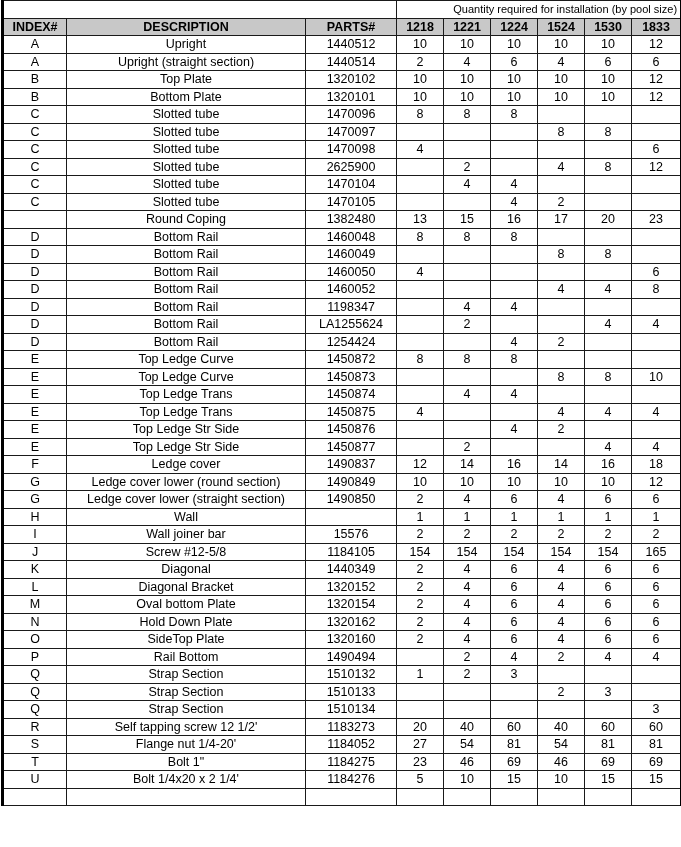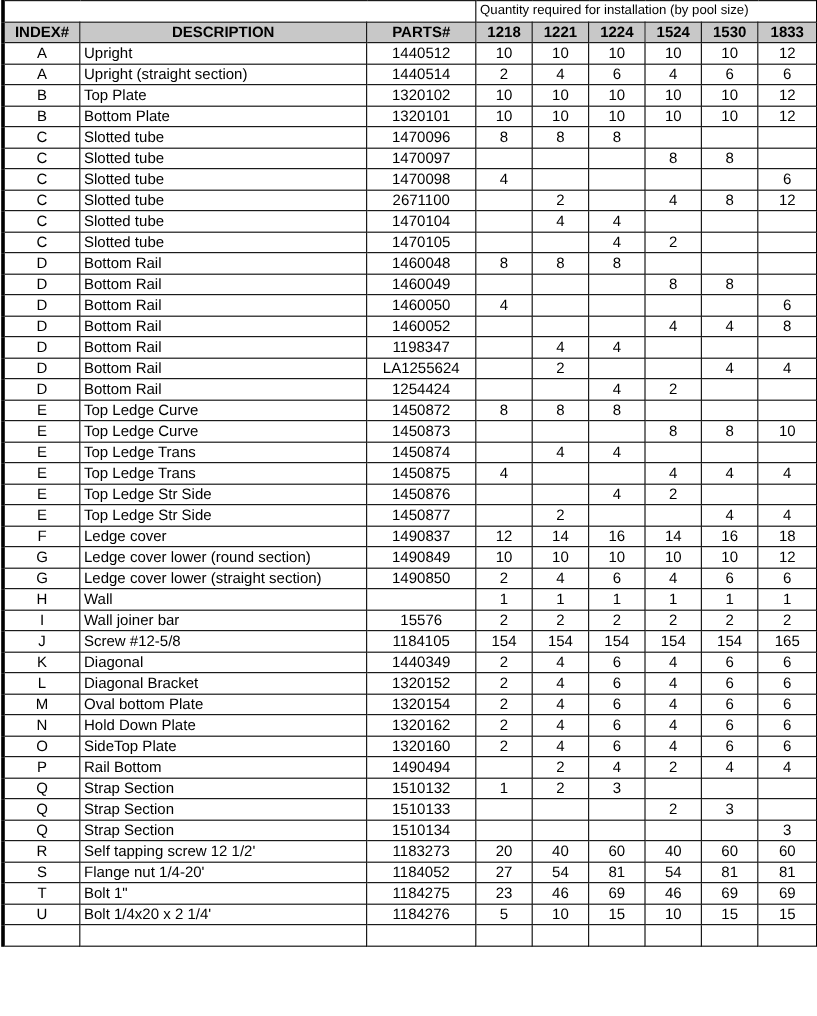--- a/index.html
+++ b/index.html
@@ -8,24 +8,24 @@
     position:absolute; left:1px; top:0;
     border-collapse:collapse; table-layout:fixed;
     width:679px; font-size:12.5px;
   }
   table.sheet td, table.sheet th {
     border:1.5px solid #1a1a1a;
     height:16.5px; padding:0 3px; line-height:16px;
     white-space:nowrap; overflow:hidden;
   }
   .title-row td { height:17px; background:#fff; }
-  .title-caption { font-size:11px; text-align:left; padding-left:2px; }
+  .title-caption { font-size:11px; text-align:right; padding-left:2px; }
   .hdr th { background:#c8c8c8; font-weight:bold; text-align:center; font-size:12.5px; height:16px; }
   td.c { text-align:center; }
-  td.l { text-align:left; }
+  td.l { text-align:center; }
   .outer-left { border-left:3px solid #000 !important; }
   .outer-right { border-right:3px solid #000 !important; }
 </style>
 </head>
 <body>
 
 <table class="sheet">
   <colgroup>
     <col style="width:64px">
       <col style="width:239px">
@@ -128,21 +128,21 @@
         <td class="c">4</td>
         <td class="c"></td>
         <td class="c"></td>
         <td class="c"></td>
         <td class="c"></td>
         <td class="c outer-right">6</td>
       </tr>
       <tr>
         <td class="c outer-left">C</td>
         <td class="l">Slotted tube</td>
-        <td class="c">2671100</td>
+        <td class="c">2625900</td>
         <td class="c"></td>
         <td class="c">2</td>
         <td class="c"></td>
         <td class="c">4</td>
         <td class="c">8</td>
         <td class="c outer-right">12</td>
       </tr>
       <tr>
         <td class="c outer-left">C</td>
         <td class="l">Slotted tube</td>
@@ -157,20 +157,31 @@
       <tr>
         <td class="c outer-left">C</td>
         <td class="l">Slotted tube</td>
         <td class="c">1470105</td>
         <td class="c"></td>
         <td class="c"></td>
         <td class="c">4</td>
         <td class="c">2</td>
         <td class="c"></td>
         <td class="c outer-right"></td>
+      </tr>
+      <tr>
+        <td class="c outer-left"></td>
+        <td class="l">Round Coping</td>
+        <td class="c">1382480</td>
+        <td class="c">13</td>
+        <td class="c">15</td>
+        <td class="c">16</td>
+        <td class="c">17</td>
+        <td class="c">20</td>
+        <td class="c outer-right">23</td>
       </tr>
       <tr>
         <td class="c outer-left">D</td>
         <td class="l">Bottom Rail</td>
         <td class="c">1460048</td>
         <td class="c">8</td>
         <td class="c">8</td>
         <td class="c">8</td>
         <td class="c"></td>
         <td class="c"></td>

